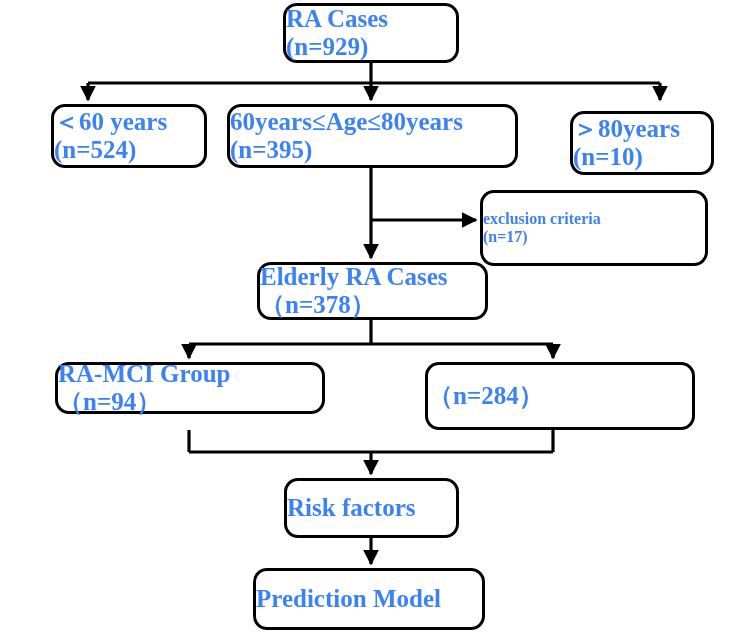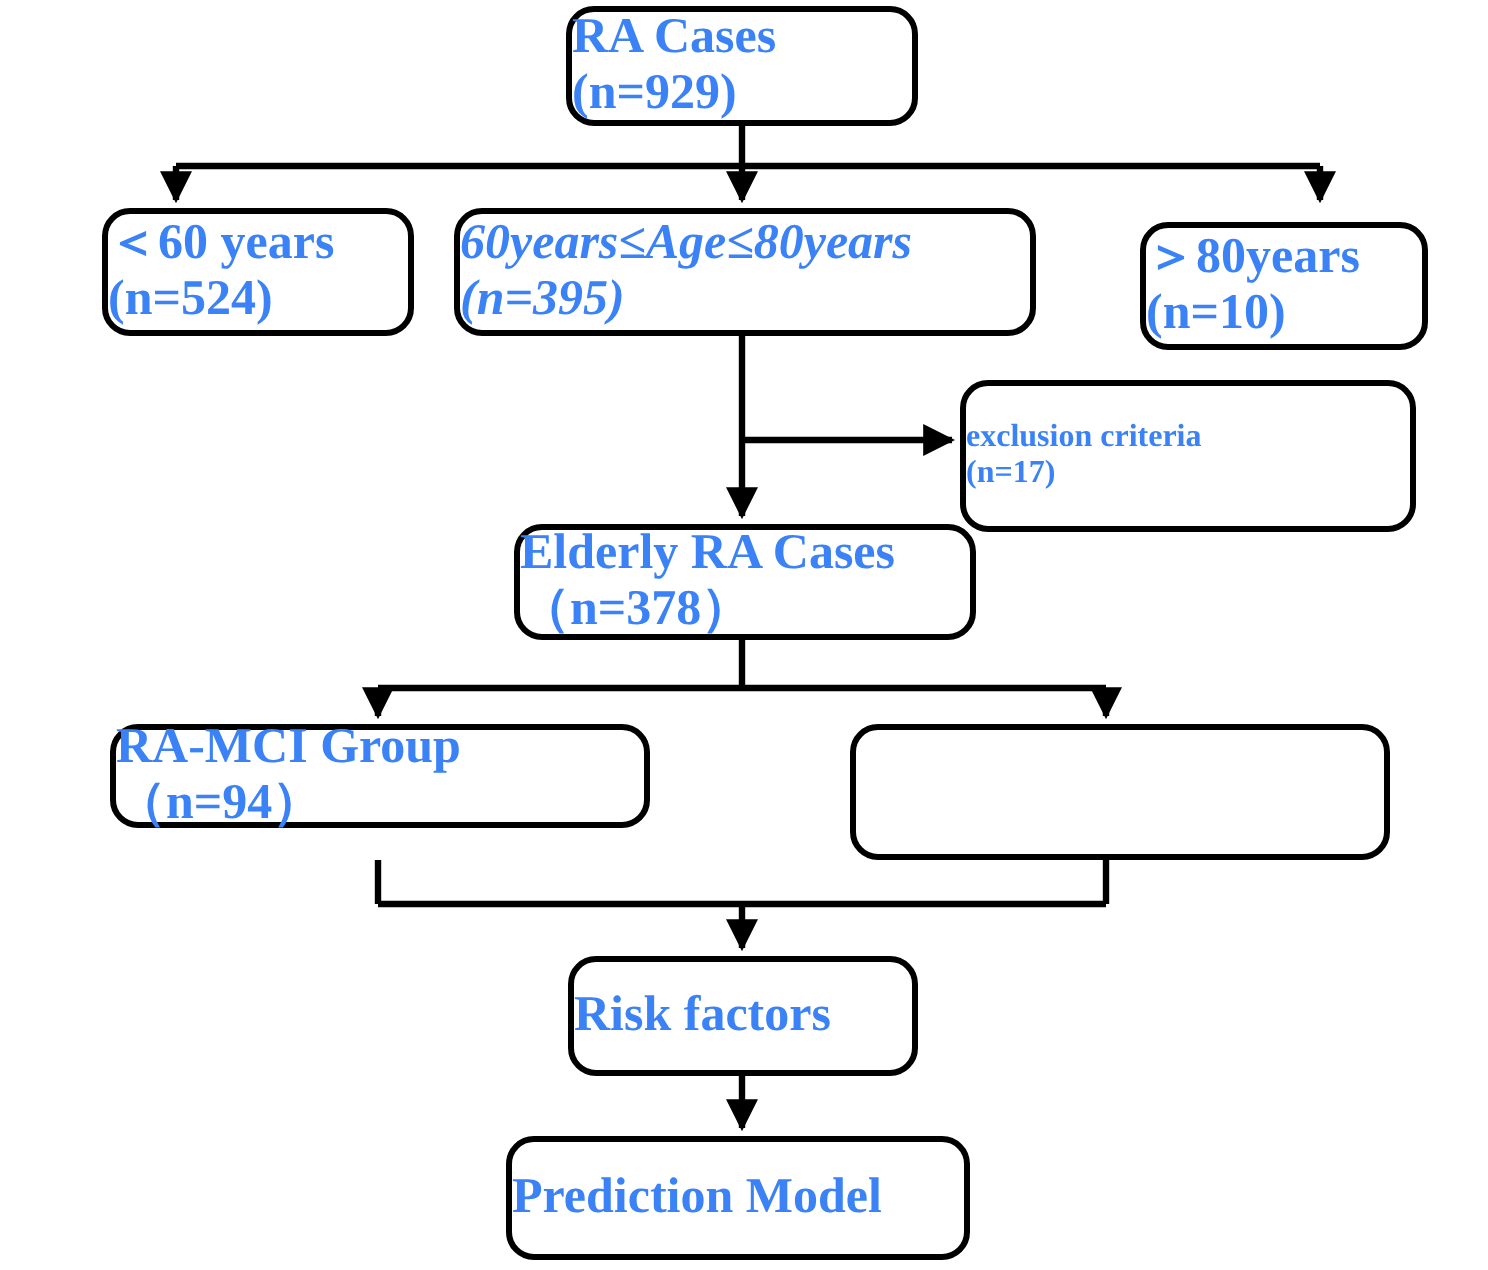--- a/index.html
+++ b/index.html
@@ -35,21 +35,21 @@
     display: block;
     white-space: nowrap;
   }
   .node .line2 {
     display: block;
     white-space: nowrap;
   }
   
   #node-ra-cases      { left: 283px; top: 3px;   width: 176px; height: 60px; font-size: 25px; }
   #node-under60       { left: 3px;   top: 104px; width: 156px; height: 64px; font-size: 25px; margin-left: 48px; }
-  #node-60to80        { left: 227px; top: 104px; width: 291px; height: 64px; font-size: 25px; font-style: italic; }
+  #node-60to80        { left: 227px; top: 104px; width: 291px; height: 64px; font-size: 25px; }
   #node-over80        { left: 570px; top: 111px; width: 144px; height: 64px; font-size: 25px; }
   #node-exclusion     { left: 480px; top: 190px; width: 228px; height: 76px; font-size: 16px; }
   #node-elderly       { left: 257px; top: 262px; width: 231px; height: 58px; font-size: 25px; }
   #node-ramci         { left: 55px;  top: 362px; width: 270px; height: 52px; font-size: 25px; }
   #node-nonramci      { left: 425px; top: 362px; width: 270px; height: 68px; font-size: 25px; }
   #node-risk          { left: 284px; top: 478px; width: 175px; height: 60px; font-size: 25px; }
   #node-prediction    { left: 253px; top: 568px; width: 232px; height: 62px; font-size: 25px; }
 
   #connectors {
     position: absolute;
@@ -129,20 +129,21 @@
     <span class="line1">Elderly RA Cases</span>
     <span class="line2">（n=378）</span>
   </div>
 
   <div class="node" id="node-ramci">
     <span class="line1">RA-MCI Group</span>
     <span class="line2">（n=94）</span>
   </div>
 
   <div class="node" id="node-nonramci">
+    <span class="line2">（n=284）</span>
   </div>
 
   <div class="node" id="node-risk">
     <span class="line1">Risk factors</span>
   </div>
 
   <div class="node" id="node-prediction">
     <span class="line1">Prediction Model</span>
   </div>
 

